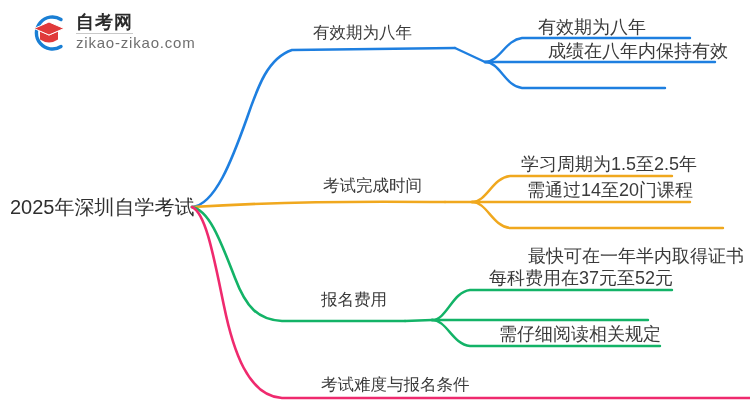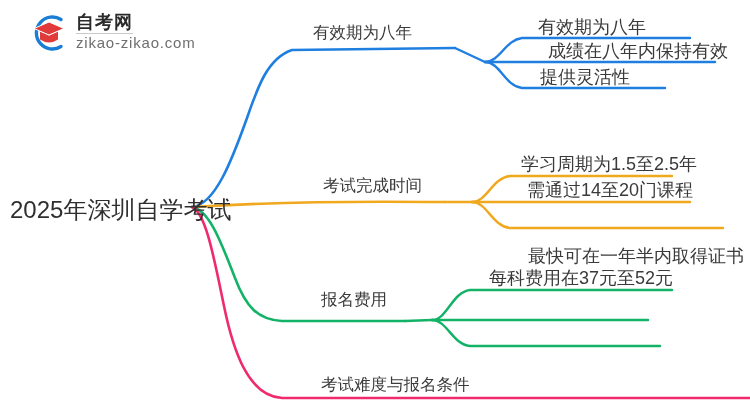--- a/index.html
+++ b/index.html
@@ -69,21 +69,21 @@
     stroke-linejoin: round;
   }
 
   
   .node {
     position: absolute;
     color: #3a3a3a;
     white-space: nowrap;
   }
   .root-node {
-    font-size: 24px;
+    font-size: 20px;
     color: #2f2f2f;
     left: 10px;
     top: 194px;
   }
   .main-node {
     font-size: 16.5px;
     color: #3a3a3a;
   }
   .leaf-node {
     font-size: 18px;
@@ -130,25 +130,25 @@
     <path stroke="#13b367" stroke-width="2.4" d="M432,320 C447,320 452,344 470,346 L660,346"></path>
 
     <path stroke="#ef2a6e" stroke-width="2.6" d="M192,207 C206,213 214,258 224,306 C233,350 248,396 282,398 L750,398"></path>
   </svg>
 
   <div class="node root-node">2025年深圳自学考试</div>
 
   <div class="node main-node" style="left:313px; top:22px;">有效期为八年</div>
   <div class="node leaf-node" style="left:538px; top:15px;">有效期为八年</div>
   <div class="node leaf-node" style="left:548px; top:39px;">成绩在八年内保持有效</div>
-  <div class="node leaf-node" style="left:540px; top:65px;">提供灵活性</div>
 
   <div class="node main-node" style="left:323px; top:175px;">考试完成时间</div>
   <div class="node leaf-node" style="left:521px; top:152px;">学习周期为1.5至2.5年</div>
   <div class="node leaf-node" style="left:527px; top:178px;">需通过14至20门课程</div>
   <div class="node leaf-node" style="left:528px; top:204px;margin-top:40px;">最快可在一年半内取得证书</div>
 
   <div class="node main-node" style="left:321px; top:289px;">报名费用</div>
   <div class="node leaf-node" style="left:489px; top:266px;">每科费用在37元至52元</div>
+  <div class="node leaf-node" style="left:499px; top:322px;">需仔细阅读相关规定</div>
 
   <div class="node main-node" style="left:321px; top:374px;text-align:center;">考试难度与报名条件</div>
 
 </div>
 
 </body></html>

